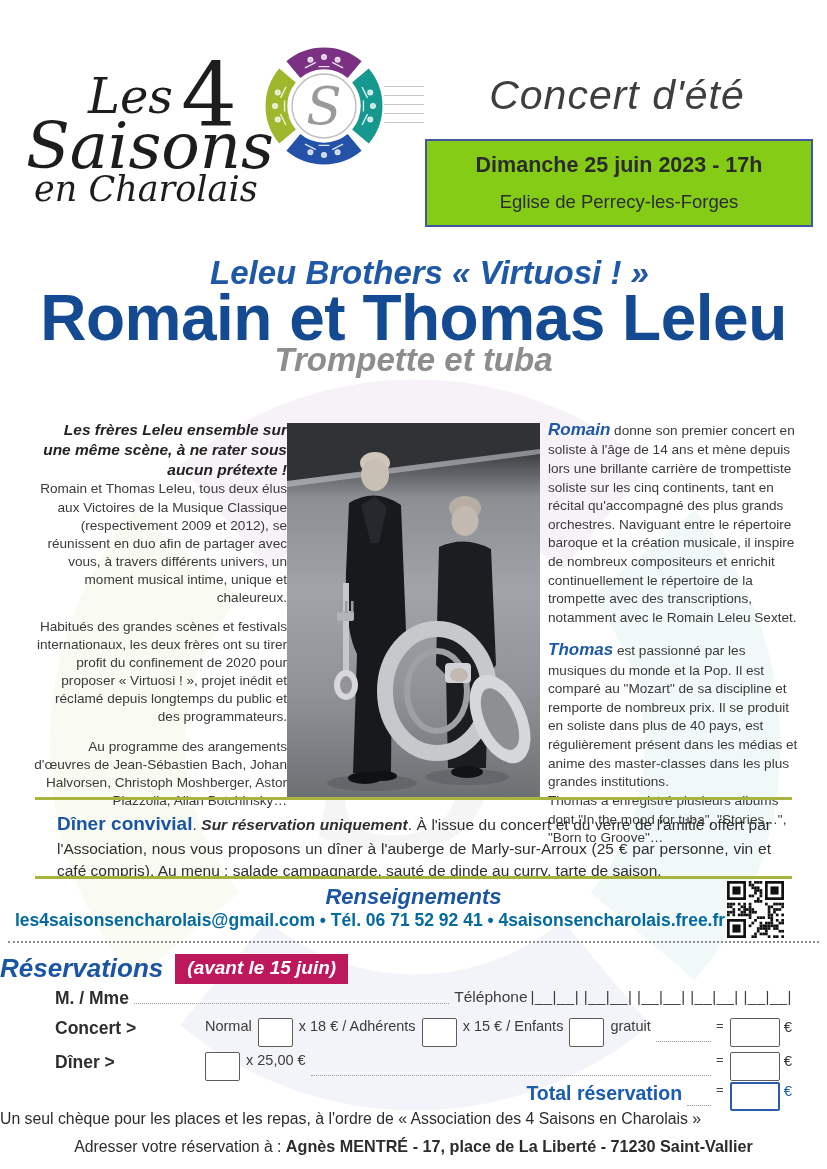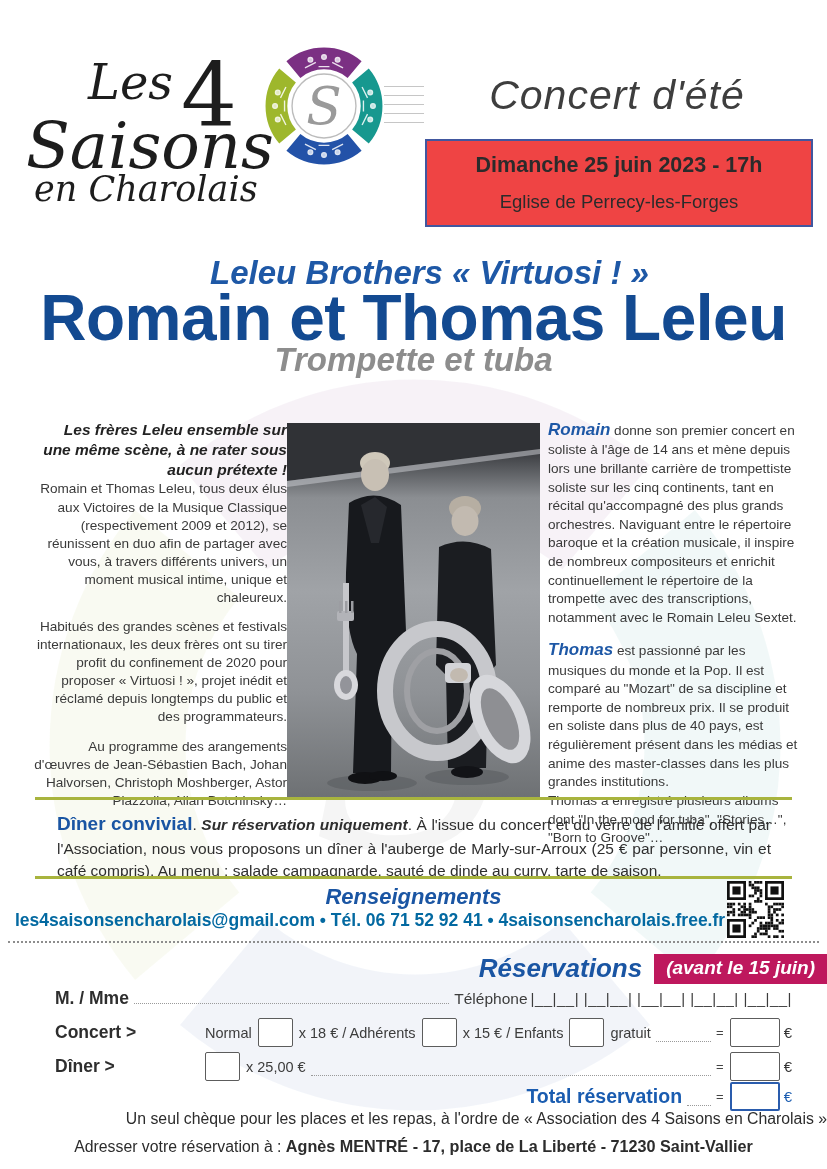--- a/index.html
+++ b/index.html
@@ -8,32 +8,32 @@
           margin:0 auto; overflow:hidden; color:#333; }
   .abs { position:absolute; }
 
   
   .watermark { left:-10px; top:320px; width:850px; height:850px; opacity:0.055; pointer-events:none; }
 
   
   .logo-text { left:26px; top:58px; width:245px; font-family:"DejaVu Serif",serif;
                font-style:italic; color:#1d1d1d; line-height:1; }
   .logo-l1 { display:flex; align-items:flex-start; margin-left:62px; }
-  .logo-les { font-size:48px; }
+  .logo-les { font-size:48px; margin-top:14px; }
   .logo-four { font-size:88px; font-style:normal; margin-left:8px; margin-top:-6px; }
   .logo-l2 { font-size:64px; margin-top:-26px; }
   .logo-l3 { font-size:35px; margin-top:-6px; margin-left:8px; }
 
   .logo-circle { left:256px; top:38px; width:136px; height:136px; }
   .staff-lines { left:384px; top:86px; width:40px; height:38px;
      background:repeating-linear-gradient(to bottom,#c6c6c6 0 1.3px,transparent 1.3px 9px); }
 
   .concert-ete { left:418px; top:72px; width:398px; text-align:center; font-size:41px;
                  font-style:italic; color:#3e3e3e; letter-spacing:1px; }
-  .date-box { left:425px; top:139px; width:388px; height:88px; background:#ef4444;
+  .date-box { left:425px; top:139px; width:388px; height:88px; background:#84cc16;
               border:2px solid #41579f; display:flex; flex-direction:column;
               align-items:center; justify-content:center; gap:13px; }
   .date-line { font-size:21.5px; font-weight:bold; color:#2b2b2b; }
   .venue-line { font-size:18.5px; color:#2b2b2b; }
 
   .subtitle { left:16px; top:254px; width:827px; text-align:center; font-size:33px;
               font-weight:bold; font-style:italic; color:#1e58a6; }
   .main-title { left:0; top:281px; width:827px; text-align:center; font-size:64px;
                 font-weight:800; color:#134a91; letter-spacing:-0.5px; }
   .instruments { left:0; top:341px; width:827px; text-align:center; font-size:33px;
@@ -56,42 +56,42 @@
   .dinner-label { color:#1a55a3; font-weight:bold; font-size:19px; }
   .dinner-note { font-weight:bold; font-style:italic; }
 
   .info-title { left:0; top:884px; width:827px; text-align:center; font-size:22px;
                 font-weight:bold; font-style:italic; color:#1a55a3; }
   .info-contact { left:0; top:910px; width:740px; text-align:center; font-size:17.5px;
                   font-weight:bold; color:#0369a1; }
   .qr { left:727px; top:881px; width:57px; height:57px; }
   .dotted-sep { left:8px; top:941px; width:811px; border-top:2px dotted #8d8d8d; }
 
-  .resa-title-row { left:0; top:953px; width:827px; display:flex; justify-content:flex-end;
+  .resa-title-row { left:0; top:953px; width:827px; display:flex; justify-content:flex-start;
                     align-items:center; gap:12px; }
   .resa-title { font-size:26px; font-weight:bold; font-style:italic; color:#1a55a3; }
   .resa-badge { background:#be185d; color:#fff; font-size:19px; font-weight:bold;
                 font-style:italic; padding:3px 12px 5px; }
 
-  .form-row { left:55px; width:737px; display:flex; align-items:center; }
+  .form-row { left:55px; width:737px; display:flex; }
   .flabel { font-size:17.5px; font-weight:bold; color:#2e2e2e; width:150px; flex:none; }
   .fitem { font-size:14.5px; color:#3c3c3c; white-space:nowrap; }
   .leader { flex:1; border-bottom:1.6px dotted #9a9a9a; margin:0 5px; align-self:flex-end;
             transform:translateY(-5px); min-width:14px; }
   .fbox { width:35px; height:29px; background:#fff; border:1.6px solid #5c5c5c;
           border-radius:2px; margin:0 6px; flex:none; }
   .fbox.amount { width:50px; margin:0 4px 0 6px; }
   .fbox.total-box { border:2px solid #2a5cad; }
   .eq { font-size:13px; color:#444; }
   .euro { font-size:15px; color:#333; }
   .phone-cells { font-size:15px; color:#3c3c3c; letter-spacing:0.5px; white-space:nowrap; }
   .tel-label { font-size:15.5px; color:#3c3c3c; margin-right:3px; }
   .total-label { font-size:19.5px; font-weight:bold; color:#1a5cb0; }
 
-  .footer-1 { left:0; top:1110px; width:827px; text-align:right; font-size:15.8px; color:#2c2c2c; }
+  .footer-1 { left:0; top:1110px; width:827px; text-align:left; font-size:15.8px; color:#2c2c2c; }
   .footer-2 { left:0; top:1137px; width:827px; text-align:center; font-size:15.8px; color:#2c2c2c; }
   .footer-2 b { font-size:16.2px; }
 </style>
 </head>
 <body>
 
 <div class="page">
 
   <svg class="abs watermark" viewBox="0 0 100 100">
     <path d="M 27.5 23.2 A 35 35 0 0 1 72.5 23.2" stroke="#7b3083" stroke-width="16" fill="none"></path>

